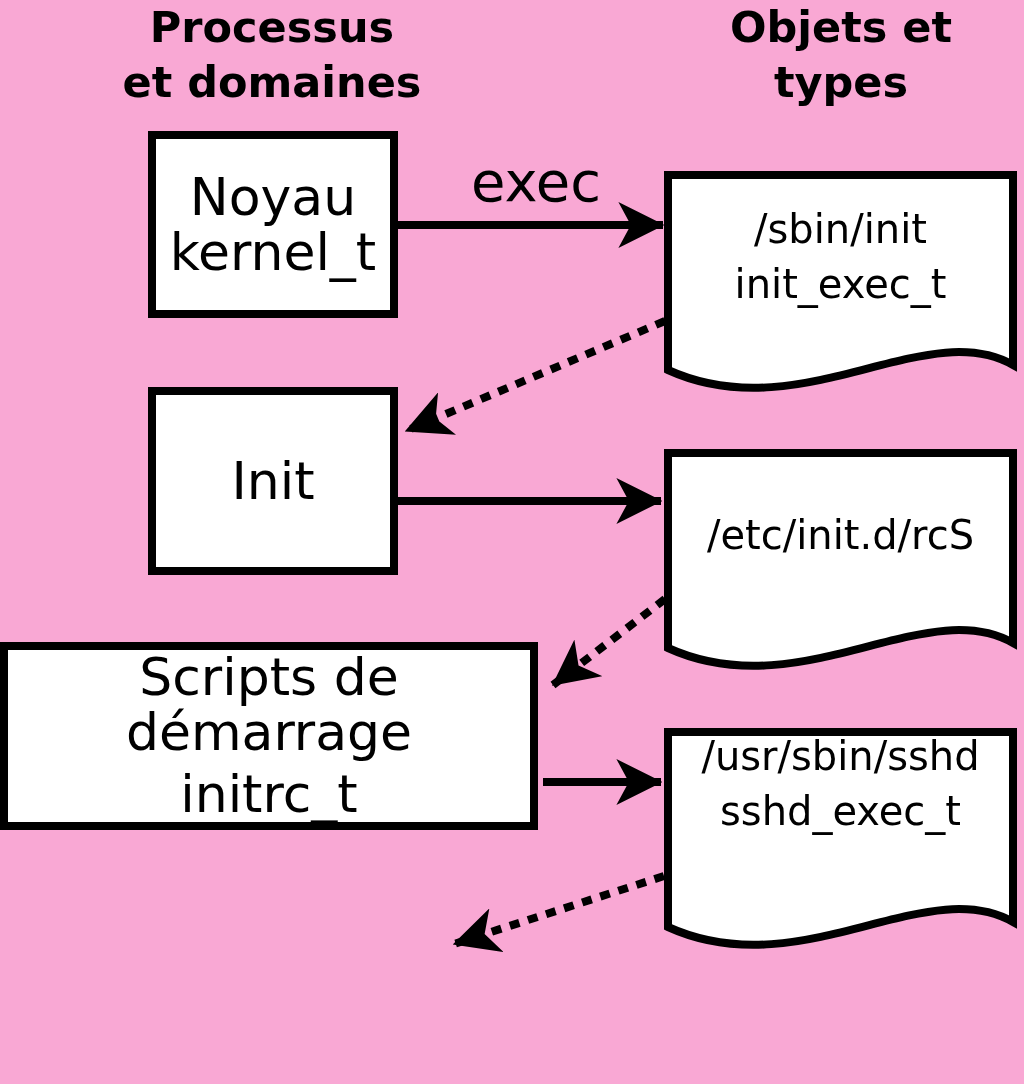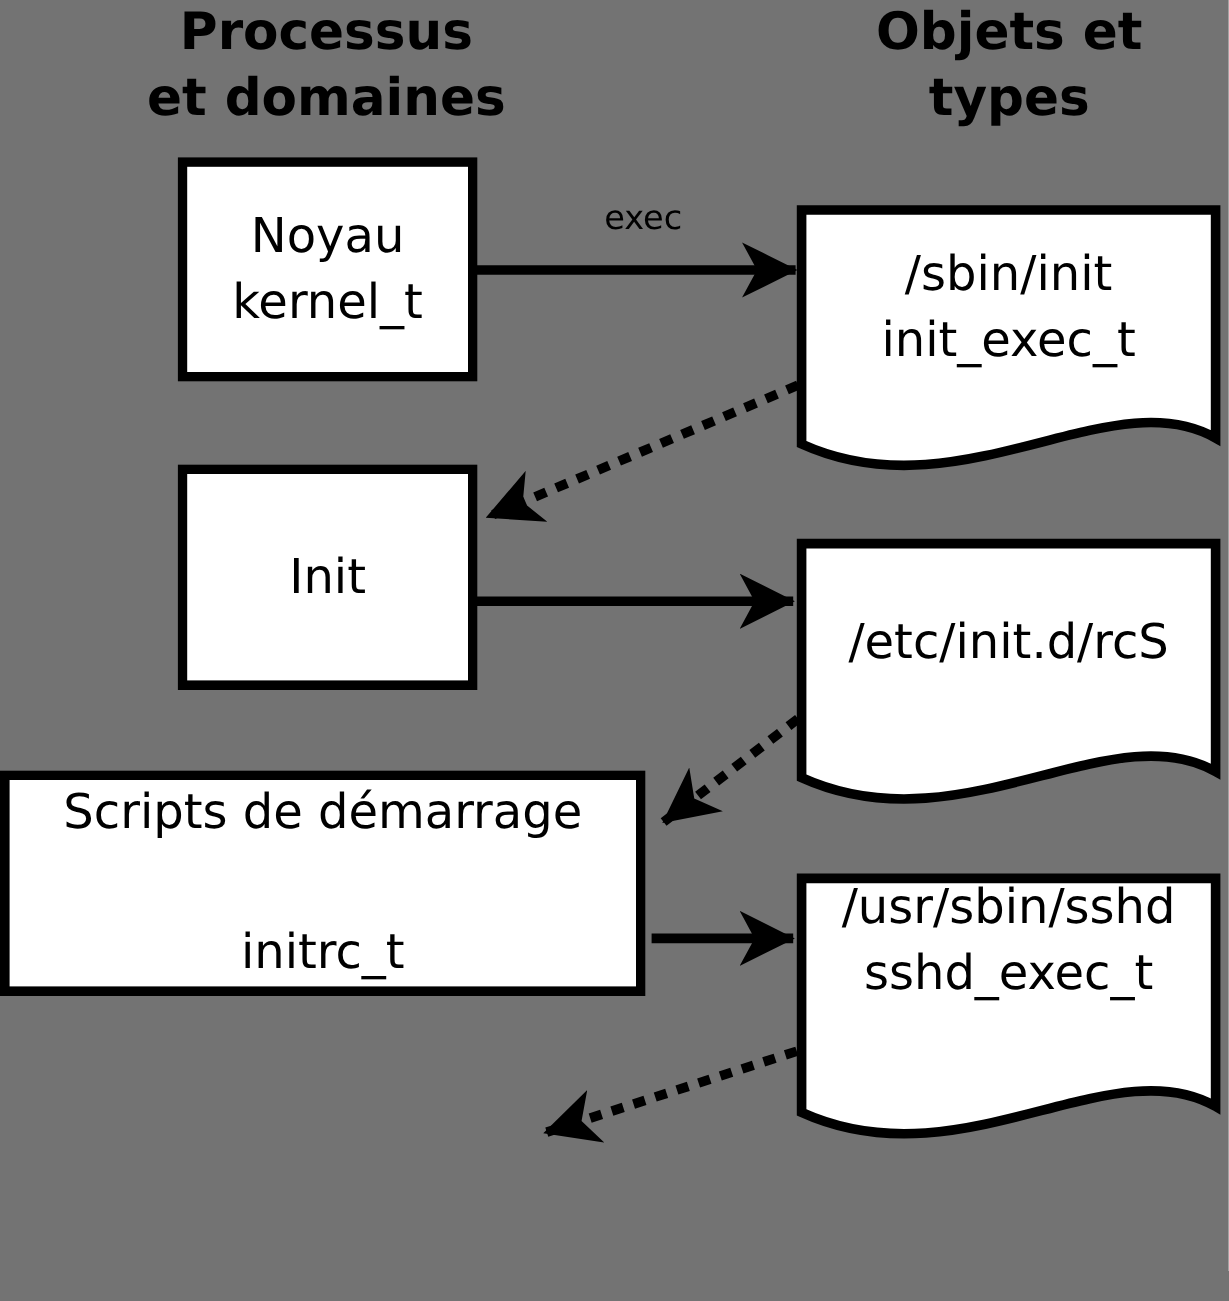--- a/index.html
+++ b/index.html
@@ -4,21 +4,21 @@
 <style>
   html, body {
     margin: 0;
     padding: 0;
     background: #ffffff;
   }
   .stage {
     position: relative;
     width: 1024px;
     height: 1084px;
-    background: #737373;
+    background: #f9a8d4;
     overflow: hidden;
     font-family: "DejaVu Sans", sans-serif;
     color: #000000;
   }
   
   .col-header {
     position: absolute;
     top: 0;
     width: 400px;
     text-align: center;
@@ -34,21 +34,21 @@
   .pbox {
     position: absolute;
     box-sizing: border-box;
     border: 8px solid #000000;
     background: #ffffff;
     display: flex;
     flex-direction: column;
     align-items: center;
     justify-content: center;
     text-align: center;
-    font-size: 40px;
+    font-size: 52px;
     line-height: 55px;
     z-index: 1;
   }
   .pbox.kernel { left: 148px; top: 131px; width: 250px; height: 187px; }
   .pbox.init   { left: 148px; top: 387px; width: 250px; height: 188px; }
   .pbox.initrc { left: 0px;   top: 642px; width: 538px; height: 188px; justify-content: space-between; }
   .pbox.sshd   { left: 98px;  top: 904px; width: 348px; height: 176px; }
 
   
   .doc-text {
@@ -69,21 +69,21 @@
   .doc-text.d2 { top: 455px; }
   .doc-text.d3 { top: 704px; }
 
   
   .exec-label {
     position: absolute;
     left: 436px;
     top: 158px;
     width: 200px;
     text-align: center;
-    font-size: 28px;
+    font-size: 56px;
     line-height: 48px;
     z-index: 1;
   }
 
   svg.layer {
     position: absolute;
     left: 0;
     top: 0;
     z-index: 2;
     pointer-events: none;

